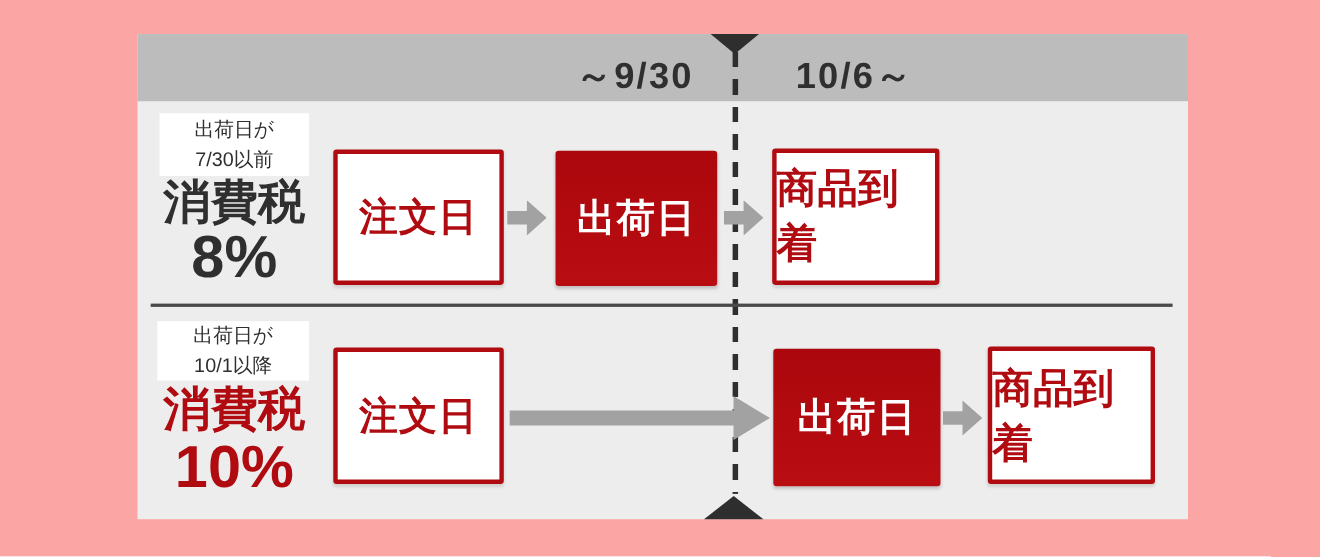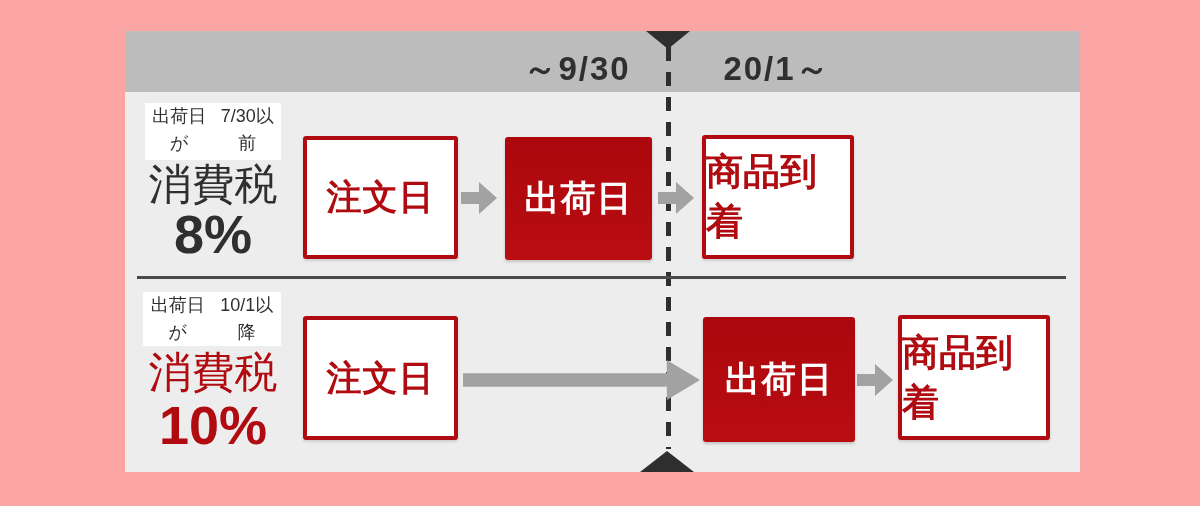--- a/index.html
+++ b/index.html
@@ -21,26 +21,26 @@
         background:repeating-linear-gradient(to bottom,#2e2e2e 0 14px,transparent 14px 25px);}
   .tri{position:absolute;width:0;height:0;z-index:3;}
   .tri-top{left:646px;top:31px;border-left:22px solid transparent;border-right:22px solid transparent;border-top:18px solid #2e2e2e;}
   .tri-bottom{left:640px;top:451px;border-left:27px solid transparent;border-right:27px solid transparent;border-bottom:21px solid #2e2e2e;}
 
   
   .hr-divider{position:absolute;left:137px;top:276px;width:929px;height:3px;background:#4a4a4a;z-index:2;}
 
   
   .cond{position:absolute;background:#ffffff;color:#2f2f2f;font-size:18px;line-height:27px;
-        font-weight:500;text-align:center;display:flex;flex-direction:row;justify-content:center;z-index:2;}
+        font-weight:500;text-align:center;display:flex;flex-direction:column;justify-content:center;z-index:2;}
   .r1-cond{left:145px;top:103px;width:136px;height:57px;}
   .r2-cond{left:143px;top:292px;width:138px;height:54px;}
 
   
-  .tax-name{position:absolute;left:123px;width:180px;text-align:center;font-weight:400;
+  .tax-name{position:absolute;left:123px;width:180px;text-align:center;font-weight:700;
             font-size:43px;line-height:46px;z-index:2;}
   .tax-rate{position:absolute;left:123px;width:180px;text-align:center;font-weight:800;
             font-size:54px;line-height:56px;z-index:2;}
   .dark{color:#2f2f2f;}
   .red{color:#b00b10;}
   .r1-tax-name{top:161px;}
   .r1-tax-rate{top:206px;}
   .r2-tax-name{top:349px;}
   .r2-tax-rate{top:397px;}
 
@@ -69,21 +69,21 @@
 </style>
 </head>
 <body>
 
 <div class="stage">
 
   <div class="panel"></div>
   <div class="band"></div>
 
   <div class="hdr hdr-before">～9/30</div>
-  <div class="hdr hdr-after">20/1～</div>
+  <div class="hdr hdr-after">10/6～</div>
 
   <div class="dash"></div>
   <div class="tri tri-top"></div>
   <div class="tri tri-bottom"></div>
   <div class="hr-divider"></div>
 
   <div class="cond r1-cond">
     <div>出荷日が</div>
     <div>7/30以前</div>
   </div>

